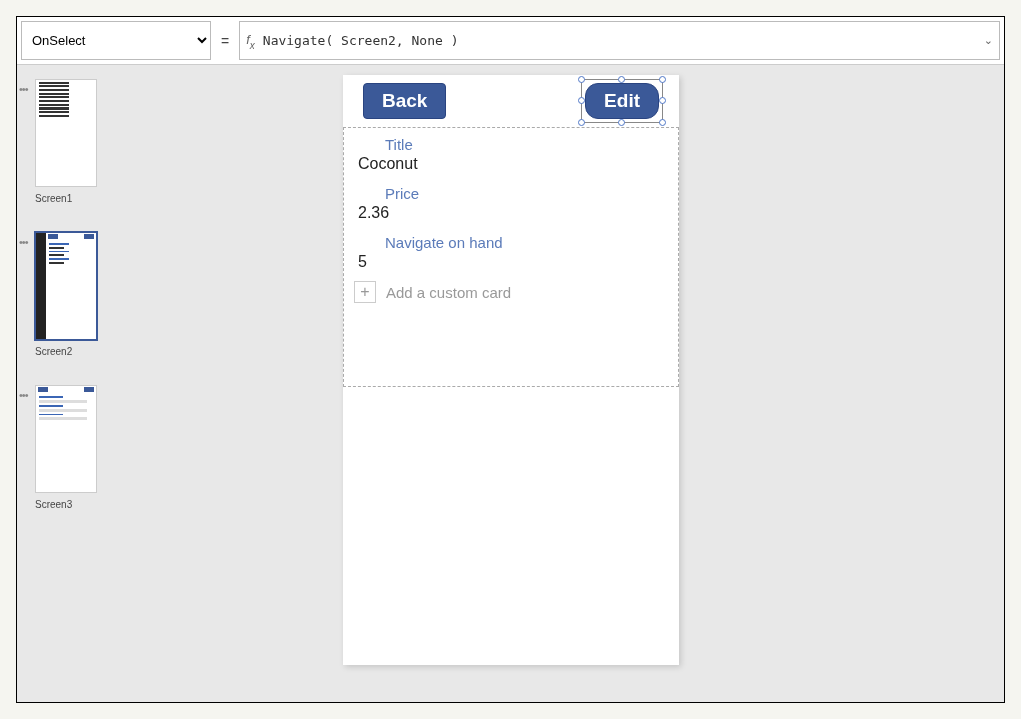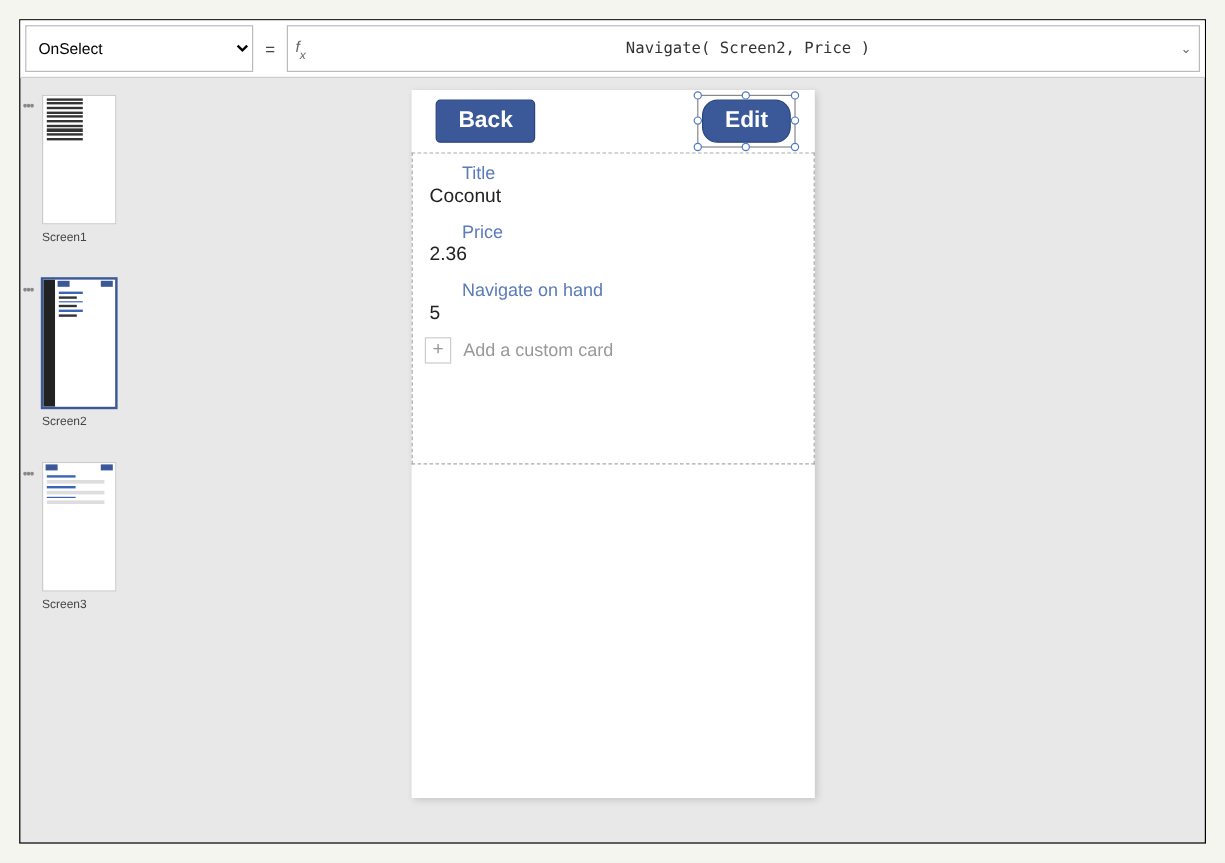--- a/index.html
+++ b/index.html
@@ -44,21 +44,20 @@
     color: #444;
     padding: 0 4px;
   }
   .formula-input-wrap {
     flex: 1;
     display: flex;
     align-items: center;
     border: 1px solid #bbb;
     background: #fff;
     padding: 0 6px;
-    text-align: center;
   }
   .fx-label {
     font-style: italic;
     color: #666;
     font-size: 13px;
     margin-right: 8px;
     font-family: "Segoe UI", Arial, sans-serif;
   }
   .fx-label sub { font-size: 10px; position: relative; top: 2px; }
   .formula-text {
@@ -235,21 +234,21 @@
 
 <div class="outer-frame">
 
   <div class="formula-bar">
     <select class="property-select">
       <option>OnSelect</option>
     </select>
     <div class="equals">=</div>
     <div class="formula-input-wrap">
       <span class="fx-label"><span>f</span><sub>x</sub></span>
-      <span class="formula-text">Navigate( Screen2, Price )</span>
+      <span class="formula-text">Navigate( Screen2, None )</span>
       <span class="formula-chev">⌄</span>
     </div>
   </div>
 
   <div class="main">
 
     <div class="thumb-rail">
 
       <div class="thumb-block">
         <span class="thumb-dots">•••</span>

